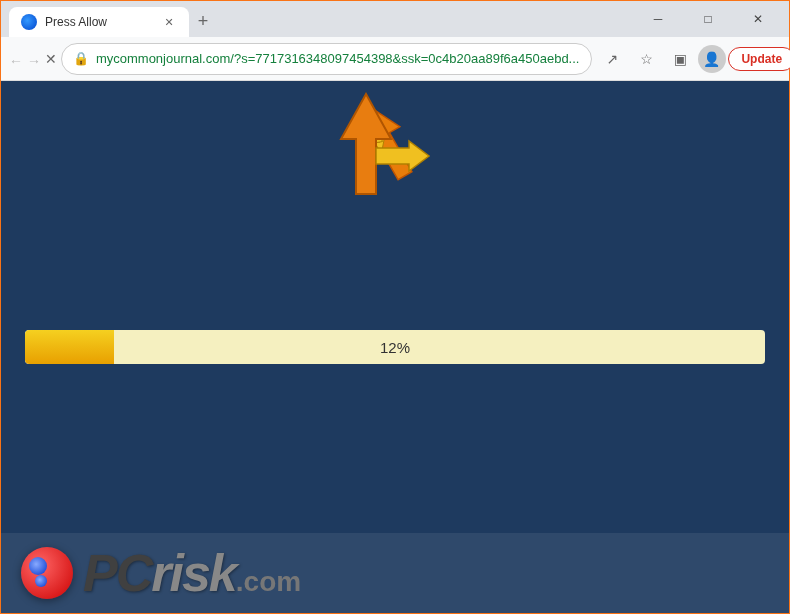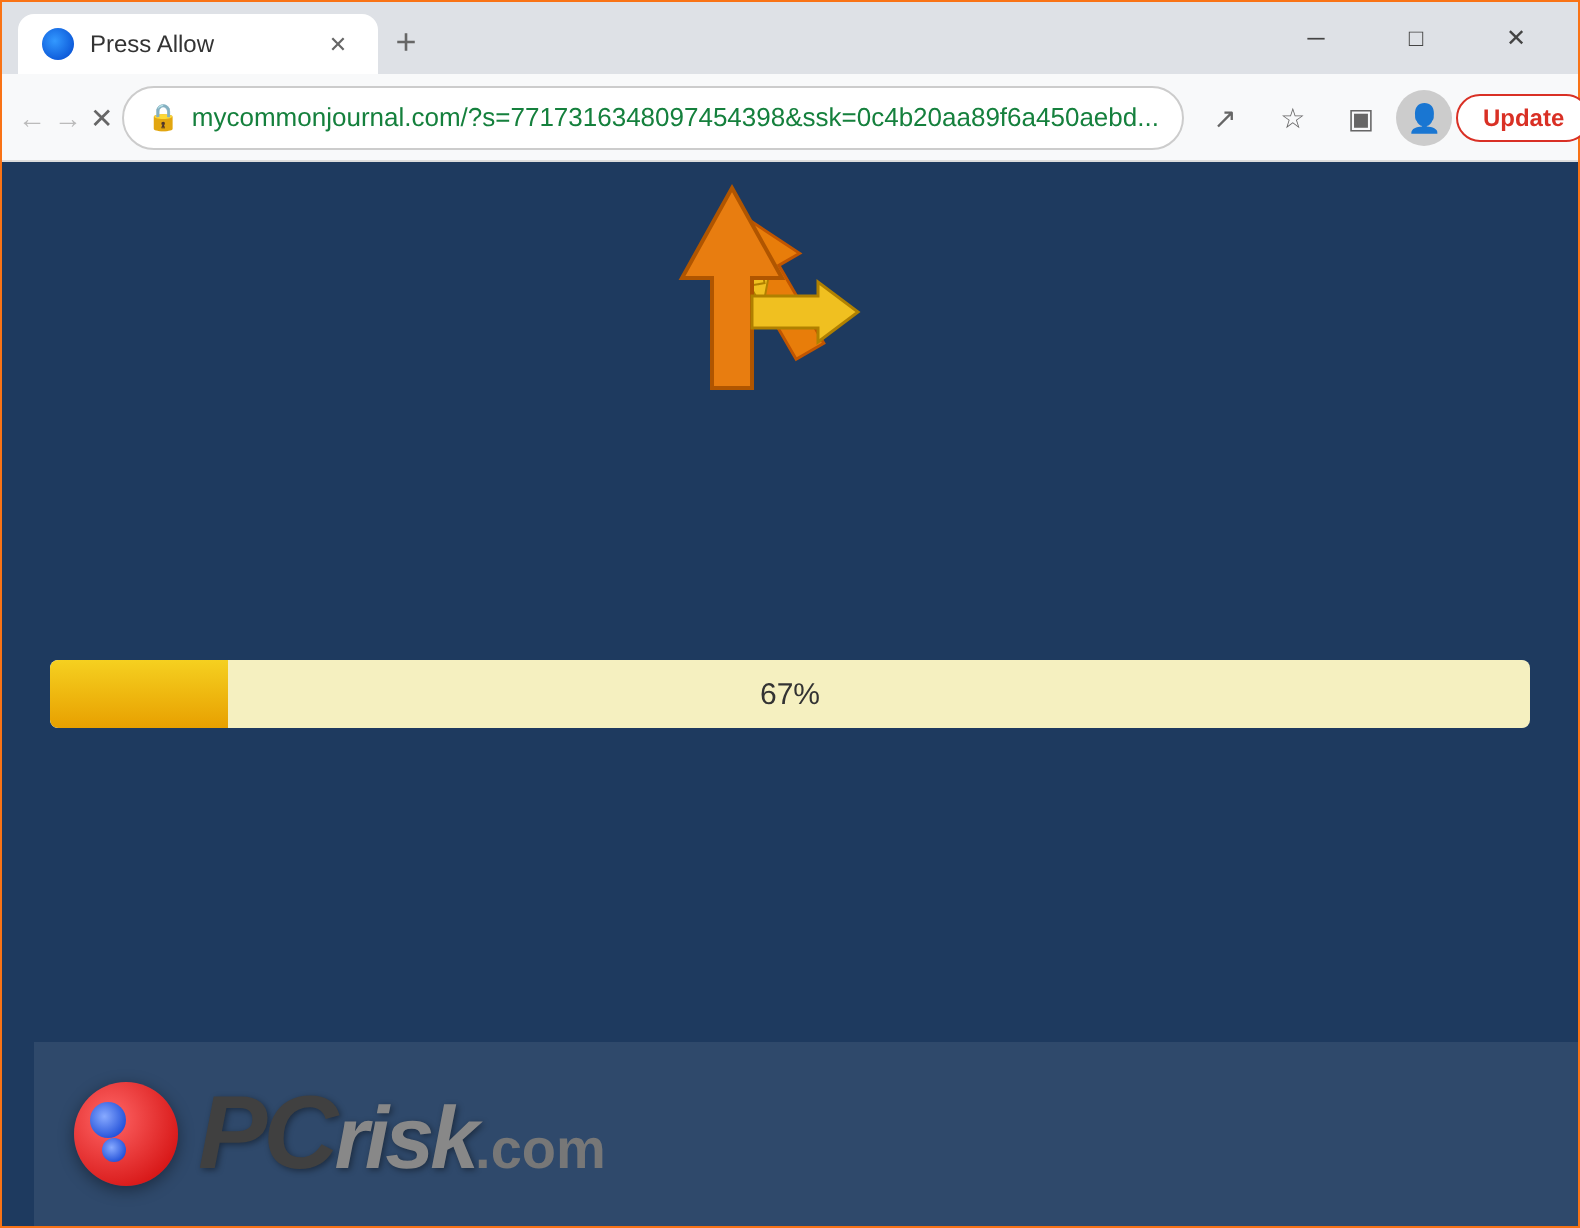--- a/index.html
+++ b/index.html
@@ -164,23 +164,23 @@
       z-index: 1;
       font-size: 15px;
       font-weight: 500;
       color: #333;
     }
 
     
     .pcrisk-logo {
       position: absolute;
       bottom: 0;
-      left: 16px;
+      left: 0;
       right: 0;
-      height: 92px;
+      height: 80px;
       background: rgba(255,255,255,0.08);
       display: flex;
       align-items: center;
       padding: 0 20px;
       gap: 10px;
     }
     .pcrisk-ball {
       width: 52px; height: 52px;
       border-radius: 50%;
       background: radial-gradient(circle at 35% 35%, #ff6666, #cc0000);
@@ -293,26 +293,26 @@
     <div style="position:absolute; top:55px; left:370px;">
       <svg width="60" height="40" viewBox="0 0 60 40">
 
         <polygon points="5,12 38,12 38,5 58,20 38,35 38,28 5,28" fill="#f0c020" stroke="#b08000" stroke-width="1.5"></polygon>
       </svg>
     </div>
 
     <div class="progress-container">
       <div class="progress-bar-bg">
         <div class="progress-bar-fill" style="width: 12%;"></div>
-        <span class="progress-label">67%</span>
+        <span class="progress-label">12%</span>
       </div>
     </div>
 
     <div class="pcrisk-logo">
       <div class="pcrisk-ball"></div>
       <div style="display:flex; align-items:baseline;">
         <span style="font-size:52px; font-weight:900; color:#404040; font-style:italic; font-family:Arial,sans-serif; letter-spacing:-2px; text-shadow: 1px 1px 3px rgba(0,0,0,0.4);">PC</span>
-        <span style="font-size:44px; font-weight:900; color:#888; font-style:italic; font-family:Arial,sans-serif; letter-spacing:-2px; text-shadow: 1px 1px 3px rgba(0,0,0,0.4);">risk</span>
+        <span style="font-size:52px; font-weight:900; color:#888; font-style:italic; font-family:Arial,sans-serif; letter-spacing:-2px; text-shadow: 1px 1px 3px rgba(0,0,0,0.4);">risk</span>
         <span style="font-size:28px; font-weight:600; color:#777; font-family:Arial,sans-serif;">.com</span>
       </div>
     </div>
   </div>
 </div>
 
 </body></html>

